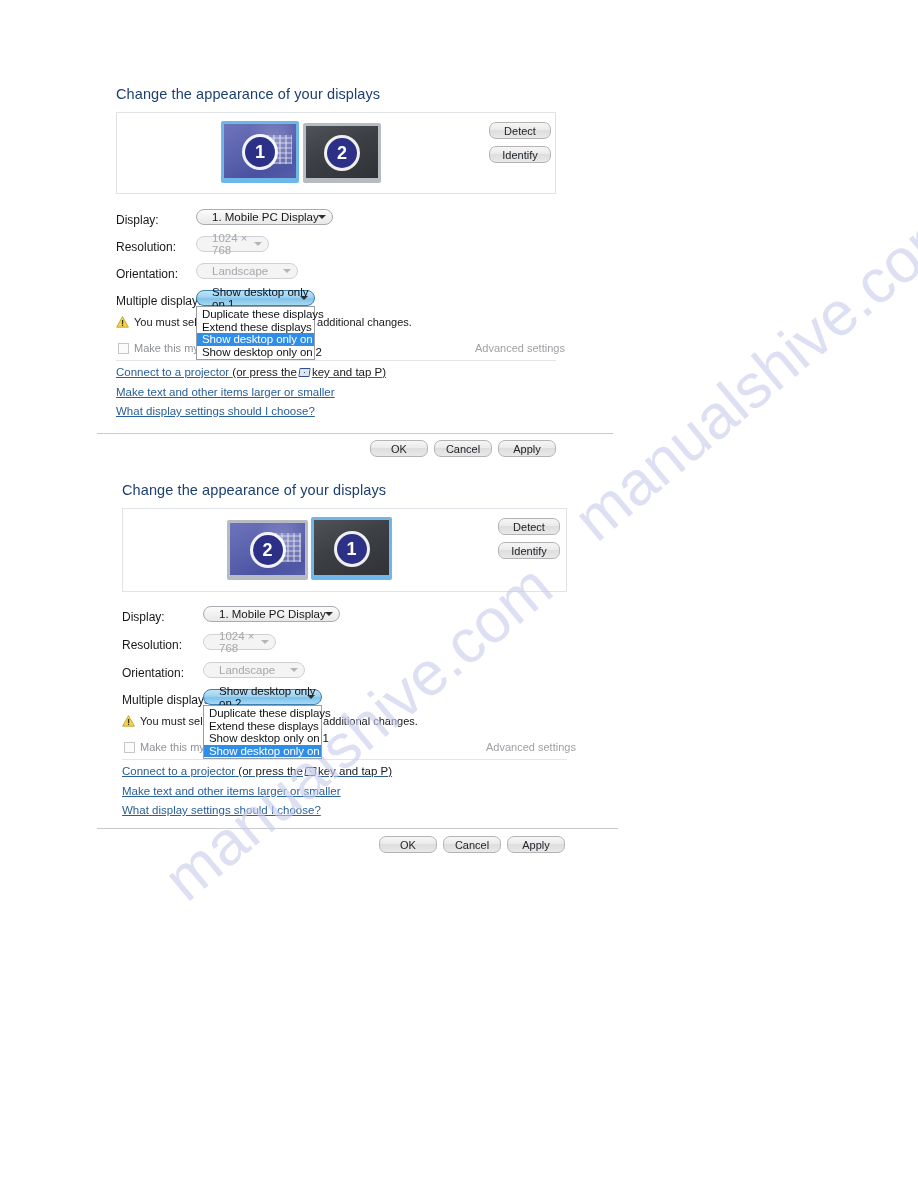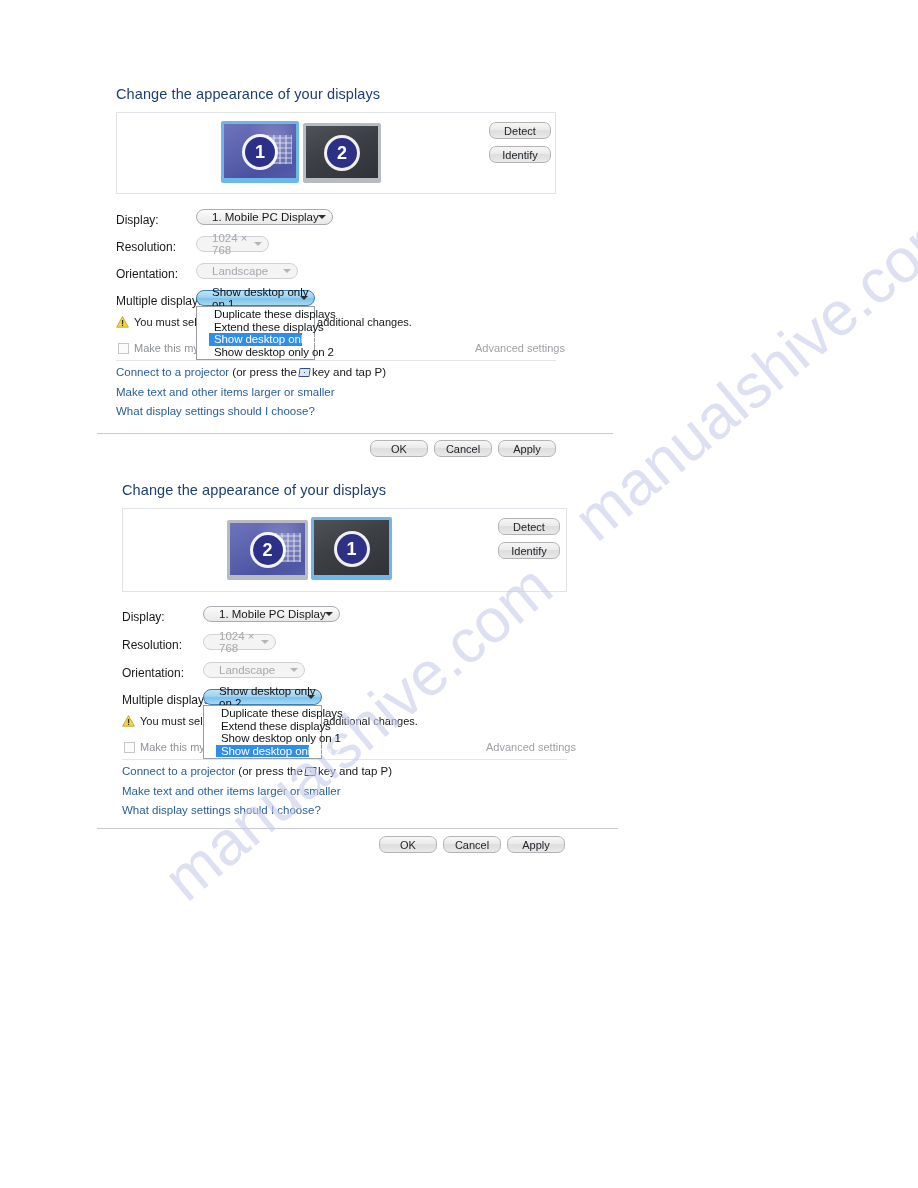--- a/index.html
+++ b/index.html
@@ -185,21 +185,21 @@
   }
   .combo.disabled .arrow { border-top-color: #b3b5b8; }
 
   
   .dropdown {
     position: absolute;
     box-sizing: border-box;
     border: 1px solid #9a9ea2;
     background: #ffffff;
     z-index: 20;
-    padding: 1px 12px;
+    padding: 1px 0;
   }
   .dropdown .opt {
     font-size: 11.5px;
     color: #111315;
     padding: 0 4px 0 5px;
     height: 12.6px;
     line-height: 12.6px;
     white-space: nowrap;
     letter-spacing: -.1px;
   }
@@ -251,20 +251,21 @@
     position: absolute;
     height: 1px;
     background: #e3e5e8;
   }
 
   .link {
     position: absolute;
     font-size: 11.5px;
     color: #2a6099;
     white-space: nowrap;
+    text-decoration: underline;
   }
   .link .plain { color: #17181a; }
   .win-key {
     display: inline-block;
     width: 11px; height: 9px;
     position: relative;
     top: 1px;
     margin: 0 2px;
     background: #2b4f86;
     border-radius: 1px;

